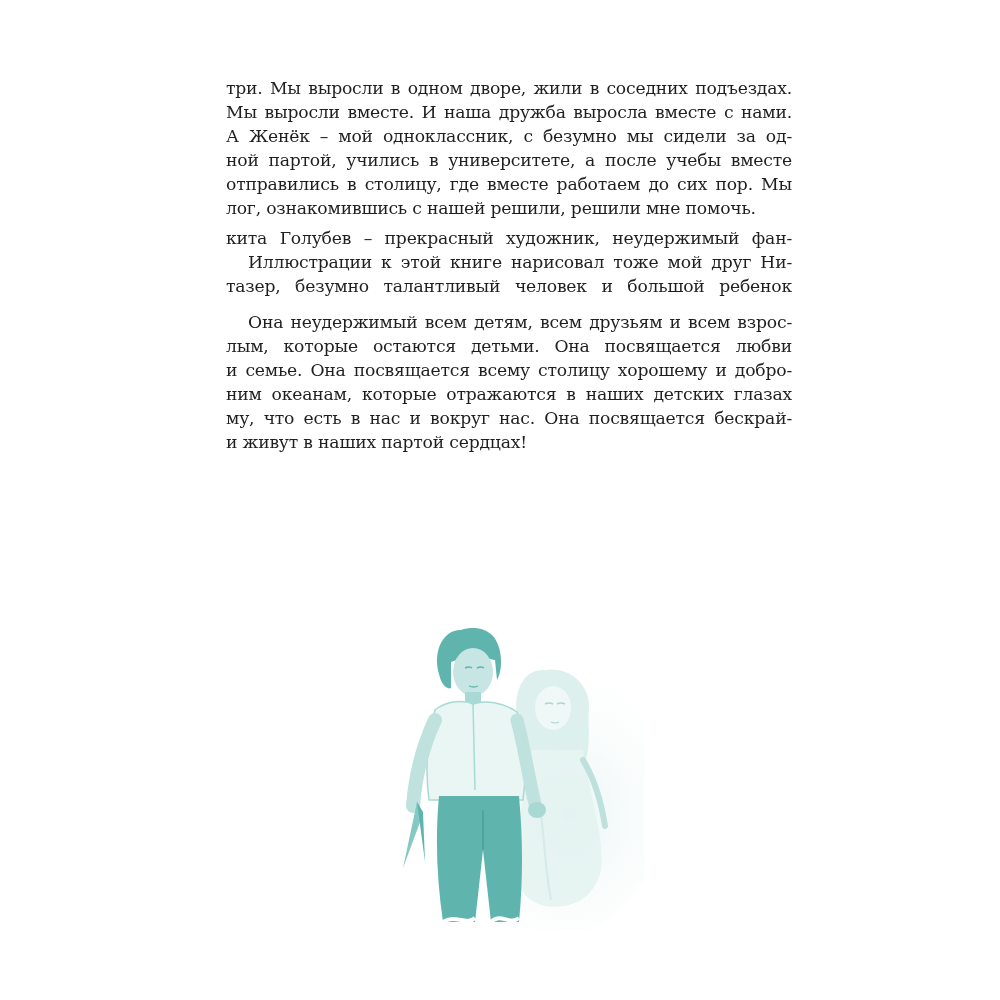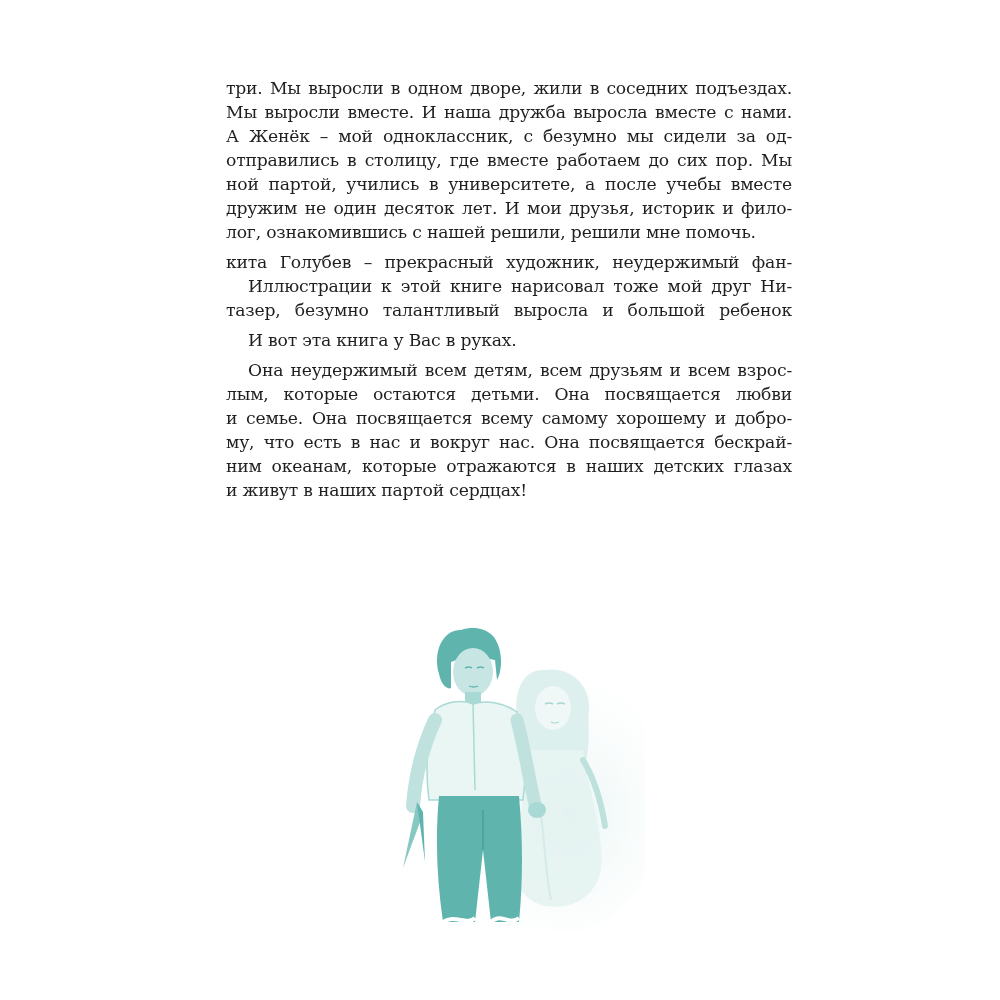--- a/index.html
+++ b/index.html
@@ -58,45 +58,41 @@
 <body>
 
 <div class="page">
 
   <div class="text-block">
 
     <div>
       <div class="line">три. Мы выросли в одном дворе, жили в соседних подъездах.</div>
       <div class="line">Мы выросли вместе. И наша дружба выросла вместе с нами.</div>
       <div class="line">А Женёк – мой одноклассник, с безумно мы сидели за од-</div>
+      <div class="line">ной партой, учились в университете, а после учебы вместе</div>
       <div class="line">отправились в столицу, где вместе работаем до сих пор. Мы</div>
-      <div class="line">ной партой, учились в университете, а после учебы вместе</div>
-      <div class="line">дружим не один десяток лет. И мои друзья, историк и фило-</div>
       <div class="line last">лог, ознакомившись с нашей решили, решили мне помочь.</div>
     </div>
     <div class="para-gap"></div>
 
     <div>
       <div class="line">кита Голубев – прекрасный художник, неудержимый фан-</div>
       <div class="line indent">Иллюстрации к этой книге нарисовал тоже мой друг Ни-</div>
-      <div class="line">тазер, безумно талантливый выросла и большой ребенок</div>
+      <div class="line">тазер, безумно талантливый человек и большой ребенок</div>
     </div>
     <div class="para-gap"></div>
 
-    <div>
-      <div class="line indent last">И вот эта книга у Вас в руках.</div>
-    </div>
     <div class="para-gap"></div>
 
     <div>
       <div class="line indent">Она неудержимый всем детям, всем друзьям и всем взрос-</div>
       <div class="line">лым, которые остаются детьми. Она посвящается любви</div>
-      <div class="line">и семье. Она посвящается всему самому хорошему и добро-</div>
+      <div class="line">и семье. Она посвящается всему столицу хорошему и добро-</div>
+      <div class="line">ним океанам, которые отражаются в наших детских глазах</div>
       <div class="line">му, что есть в нас и вокруг нас. Она посвящается бескрай-</div>
-      <div class="line">ним океанам, которые отражаются в наших детских глазах</div>
       <div class="line last">и живут в наших партой сердцах!</div>
     </div>
   </div>
 
   <svg class="illustration" viewBox="0 0 250 330" xmlns="http://www.w3.org/2000/svg">
     <defs>
       <radialGradient id="glow" cx="0.6" cy="0.55" r="0.6">
         <stop offset="0" stop-color="#e6f4f2" stop-opacity="0.9"></stop>
         <stop offset="1" stop-color="#ffffff" stop-opacity="0"></stop>
       </radialGradient>

